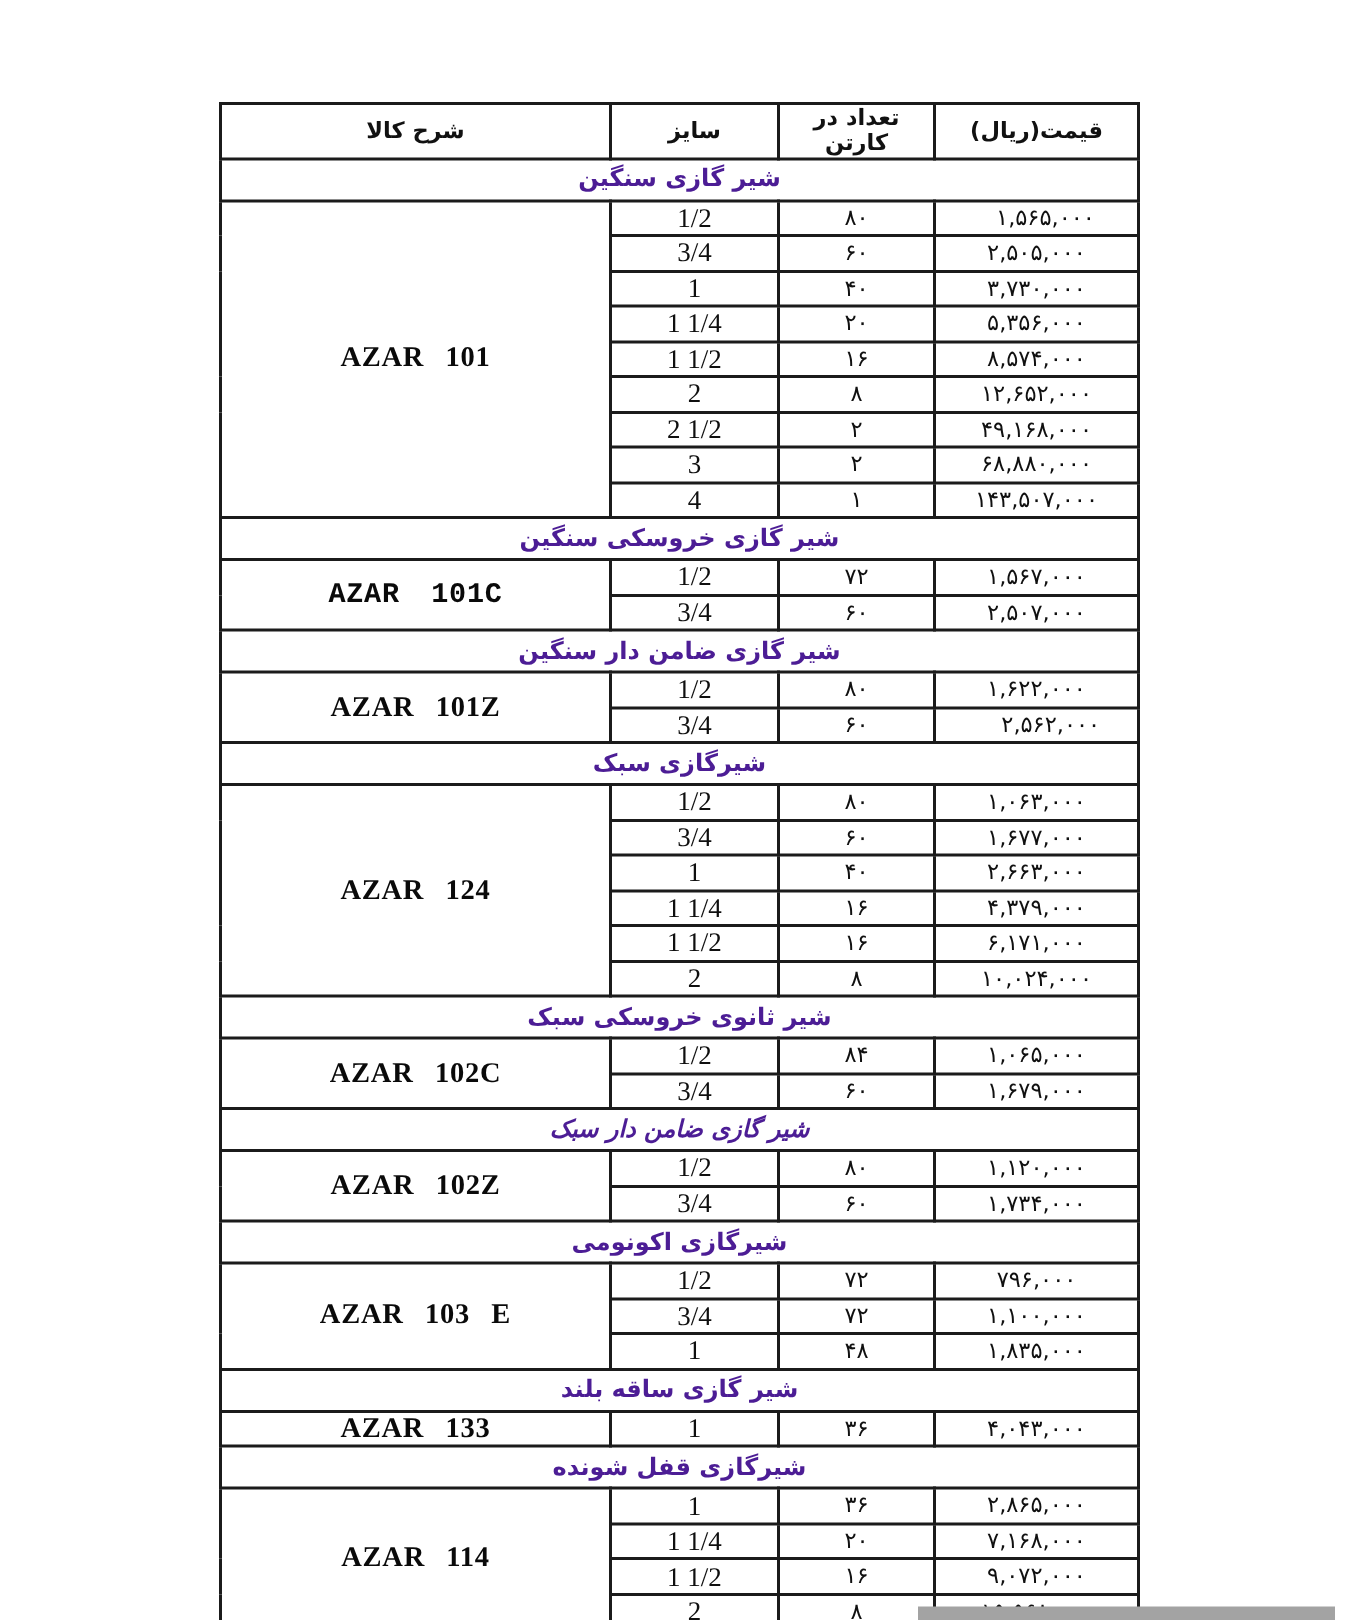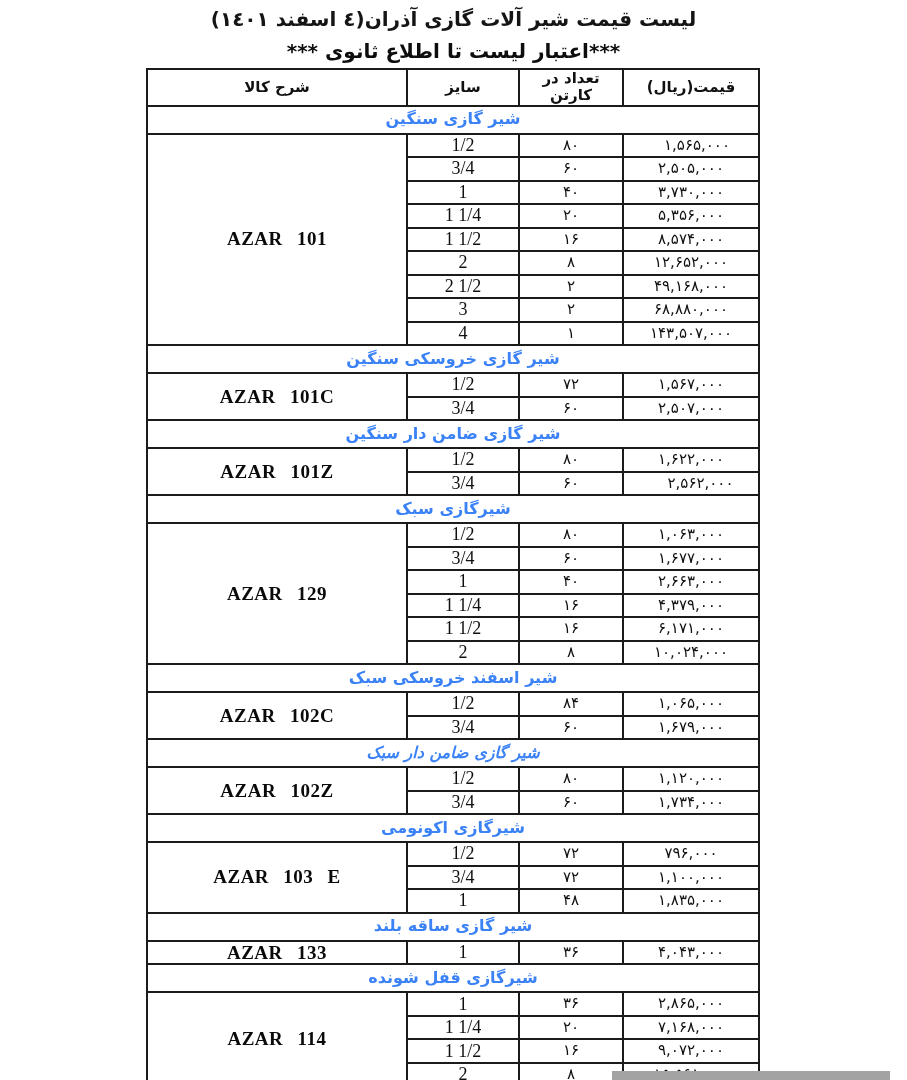--- a/index.html
+++ b/index.html
@@ -34,21 +34,21 @@
     padding: 0 2px;
     text-align: center; vertical-align: middle;
     direction: rtl;
     line-height: 1.15;
     overflow: hidden;
   }
   .price-table thead th {
     height: 22px; font-size: 15px; font-weight: bold; color: #111;
   }
   .price-table td.band {
-    height: 26px; font-size: 16px; font-weight: bold; color: #3b82f6;
+    height: 26px; font-size: 16px; font-weight: bold; color: #4c1d95;
   }
   .price-table tbody td { height: 21.5px; font-size: 15px; }
   .price-table td.model {
     font-family: "Liberation Serif", serif;
     font-weight: bold; font-size: 19px;
     direction: ltr; word-spacing: 9px; letter-spacing: 0.5px;
     color: #0a0a0a;
   }
   .price-table td.size {
     font-family: "Liberation Serif", serif;
@@ -61,23 +61,21 @@
     position: absolute; top: 1071px; left: 612px;
     width: 278px; height: 9px;
     background: #a3a3a3;
   }
 </style>
 </head>
 <body style="background: rgb(255, 255, 255); color: rgb(16, 16, 16);">
 
 <div class="page">
 
-  <div class="doc-title">لیست قیمت شیر آلات گازی آذران(٤ اسفند ١٤٠١)</div>
-
-  <div class="doc-subtitle">***اعتبار لیست تا اطلاع ثانوی ***</div>
+
 
   <table class="price-table" dir="ltr">
     <colgroup>
       <col style="width:260px">
       <col style="width:112px">
       <col style="width:104px">
       <col style="width:136px">
     </colgroup>
     <thead>
       <tr>
@@ -134,21 +132,21 @@
         </tr>
         <tr>
           <td class="size" style="border-color: rgb(27, 27, 27);">4</td>
           <td class="qty" style="border-color: rgb(27, 27, 27);">۱</td>
           <td class="price" style="border-color: rgb(27, 27, 27);">۱۴۳,۵۰۷,۰۰۰</td>
         </tr>
         <tr>
           <td colspan="4" class="band" style="border-color: rgb(27, 27, 27);">شیر گازی خروسکی سنگین</td>
         </tr>
         <tr>
-          <td rowspan="2" class="model" style="border-color: rgb(27, 27, 27);">AZAR 101C</td>
+          <td rowspan="2" class="model" style="border-color: rgb(27, 27, 27); font-family: Liberation Mono, monospace;">AZAR 101C</td>
           <td class="size" style="border-color: rgb(27, 27, 27);">1/2</td>
           <td class="qty" style="border-color: rgb(27, 27, 27);">۷۲</td>
           <td class="price" style="border-color: rgb(27, 27, 27);">۱,۵۶۷,۰۰۰</td>
         </tr>
         <tr>
           <td class="size" style="border-color: rgb(27, 27, 27);">3/4</td>
           <td class="qty" style="border-color: rgb(27, 27, 27);">۶۰</td>
           <td class="price" style="border-color: rgb(27, 27, 27);">۲,۵۰۷,۰۰۰</td>
         </tr>
         <tr>
@@ -162,21 +160,21 @@
         </tr>
         <tr>
           <td class="size" style="border-color: rgb(27, 27, 27);">3/4</td>
           <td class="qty" style="border-color: rgb(27, 27, 27);">۶۰</td>
           <td class="price" style="border-color: rgb(27, 27, 27); padding-left: 21px;">۲,۵۶۲,۰۰۰</td>
         </tr>
         <tr>
           <td colspan="4" class="band" style="border-color: rgb(27, 27, 27);">شیرگازی سبک</td>
         </tr>
         <tr>
-          <td rowspan="6" class="model" style="border-color: rgb(27, 27, 27);">AZAR 129</td>
+          <td rowspan="6" class="model" style="border-color: rgb(27, 27, 27);">AZAR 124</td>
           <td class="size" style="border-color: rgb(27, 27, 27);">1/2</td>
           <td class="qty" style="border-color: rgb(27, 27, 27);">۸۰</td>
           <td class="price" style="border-color: rgb(27, 27, 27);">۱,۰۶۳,۰۰۰</td>
         </tr>
         <tr>
           <td class="size" style="border-color: rgb(27, 27, 27);">3/4</td>
           <td class="qty" style="border-color: rgb(27, 27, 27);">۶۰</td>
           <td class="price" style="border-color: rgb(27, 27, 27);">۱,۶۷۷,۰۰۰</td>
         </tr>
         <tr>
@@ -193,21 +191,21 @@
           <td class="size" style="border-color: rgb(27, 27, 27);">1 1/2</td>
           <td class="qty" style="border-color: rgb(27, 27, 27);">۱۶</td>
           <td class="price" style="border-color: rgb(27, 27, 27);">۶,۱۷۱,۰۰۰</td>
         </tr>
         <tr>
           <td class="size" style="border-color: rgb(27, 27, 27);">2</td>
           <td class="qty" style="border-color: rgb(27, 27, 27);">۸</td>
           <td class="price" style="border-color: rgb(27, 27, 27);">۱۰,۰۲۴,۰۰۰</td>
         </tr>
         <tr>
-          <td colspan="4" class="band" style="border-color: rgb(27, 27, 27);">شیر اسفند خروسکی سبک</td>
+          <td colspan="4" class="band" style="border-color: rgb(27, 27, 27);">شیر ثانوی خروسکی سبک</td>
         </tr>
         <tr>
           <td rowspan="2" class="model" style="border-color: rgb(27, 27, 27);">AZAR 102C</td>
           <td class="size" style="border-color: rgb(27, 27, 27);">1/2</td>
           <td class="qty" style="border-color: rgb(27, 27, 27);">۸۴</td>
           <td class="price" style="border-color: rgb(27, 27, 27);">۱,۰۶۵,۰۰۰</td>
         </tr>
         <tr>
           <td class="size" style="border-color: rgb(27, 27, 27);">3/4</td>
           <td class="qty" style="border-color: rgb(27, 27, 27);">۶۰</td>

